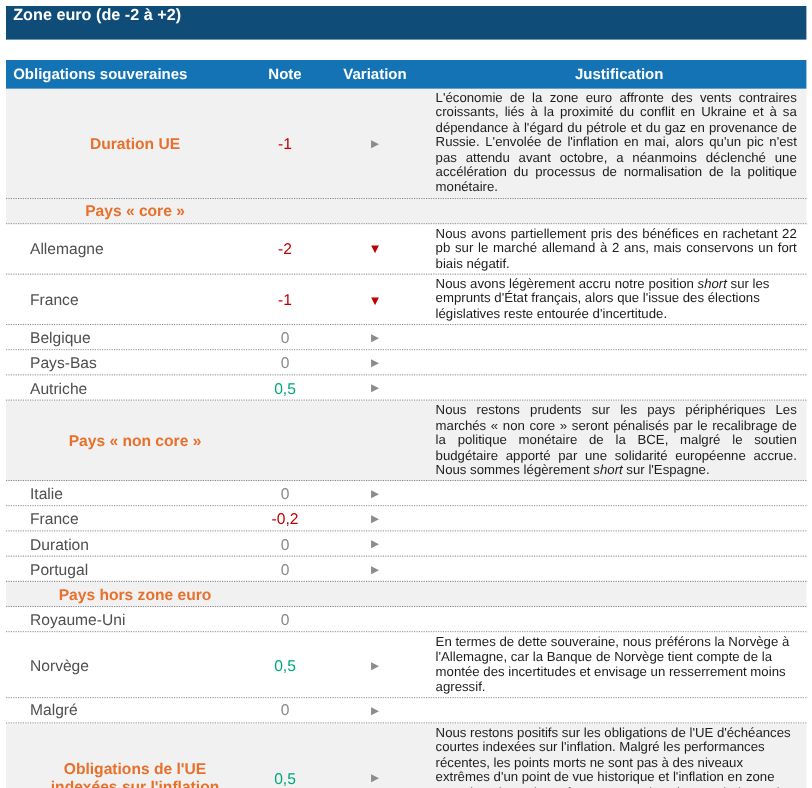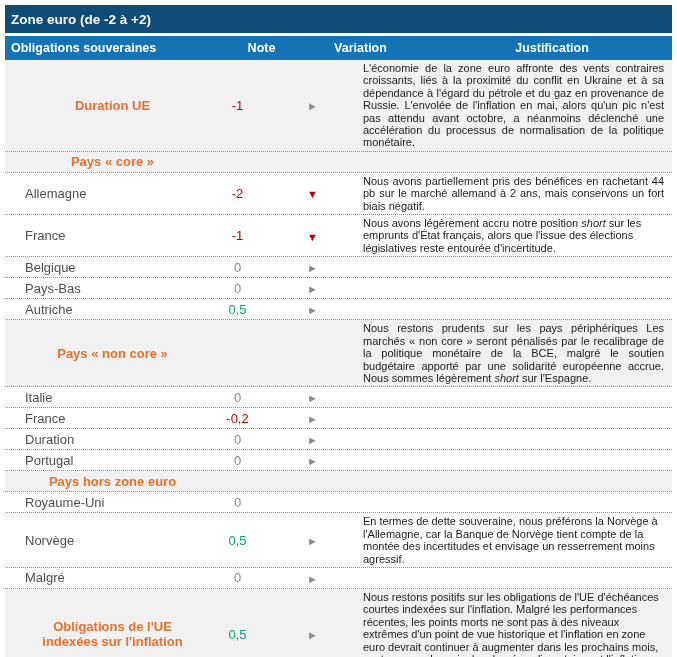--- a/index.html
+++ b/index.html
@@ -3,26 +3,26 @@
 <meta charset="utf-8">
 <style>
   html,body{margin:0;padding:0;background:#fff;}
   .page{
     width:677px;height:657px;box-sizing:border-box;
     padding:5px;overflow:hidden;background:#fff;
     font-family:"Liberation Sans",sans-serif;
   }
   .titlebar{
     background:var(--navy);color:#fff;font-weight:bold;font-size:13.5px;
-    height:28px;display:flex;align-items:center;padding-left:6px;box-sizing:border-box;
+    height:28px;display:flex;align-items:flex-start;padding-left:6px;box-sizing:border-box;
   }
   .colheader{
-    margin-top:3px;background:var(--blue);color:#fff;font-weight:bold;font-size:12.5px;
+    margin-top:17px;background:var(--blue);color:#fff;font-weight:bold;font-size:12.5px;
     height:24px;display:grid;grid-template-columns:205px 55px 95px 1fr;
-    align-items:center;box-sizing:border-box;gap:24px;
+    align-items:center;box-sizing:border-box;
   }
   .ch{text-align:center;}
   .ch-left{text-align:left;padding-left:6px;}
   .row{
     display:grid;grid-template-columns:205px 55px 95px 1fr;
     border-bottom:1px dotted #8c8c8c;align-items:center;min-height:20px;
     background:#fff;
   }
   .row.shaded{background:var(--shade);}
   .cell{box-sizing:border-box;}
@@ -67,21 +67,21 @@
       <div class="row shaded">
         <div class="cell label accent">Pays « core »</div>
         <div class="cell note neutral"></div>
         <div class="cell varcell"></div>
         <div class="cell justif"></div>
       </div>
       <div class="row">
         <div class="cell label">Allemagne</div>
         <div class="cell note negative">-2</div>
         <div class="cell varcell"><span class="tri down">▼</span></div>
-        <div class="cell justif justify"><span class="">Nous avons partiellement pris des bénéfices en rachetant 44 pb sur le marché allemand à 2 ans, mais conservons un fort biais négatif.</span></div>
+        <div class="cell justif justify"><span class="">Nous avons partiellement pris des bénéfices en rachetant 22 pb sur le marché allemand à 2 ans, mais conservons un fort biais négatif.</span></div>
       </div>
       <div class="row">
         <div class="cell label">France</div>
         <div class="cell note negative">-1</div>
         <div class="cell varcell"><span class="tri down">▼</span></div>
         <div class="cell justif"><span class="">Nous avons légèrement accru notre position </span><span class="i">short</span><span class=""> sur les emprunts d'État français, alors que l'issue des élections législatives reste entourée d'incertitude.</span></div>
       </div>
       <div class="row">
         <div class="cell label">Belgique</div>
         <div class="cell note neutral">0</div>

